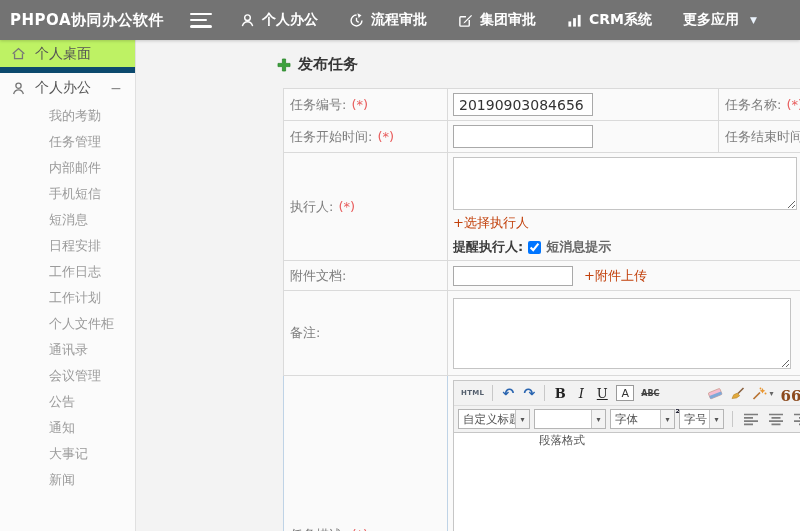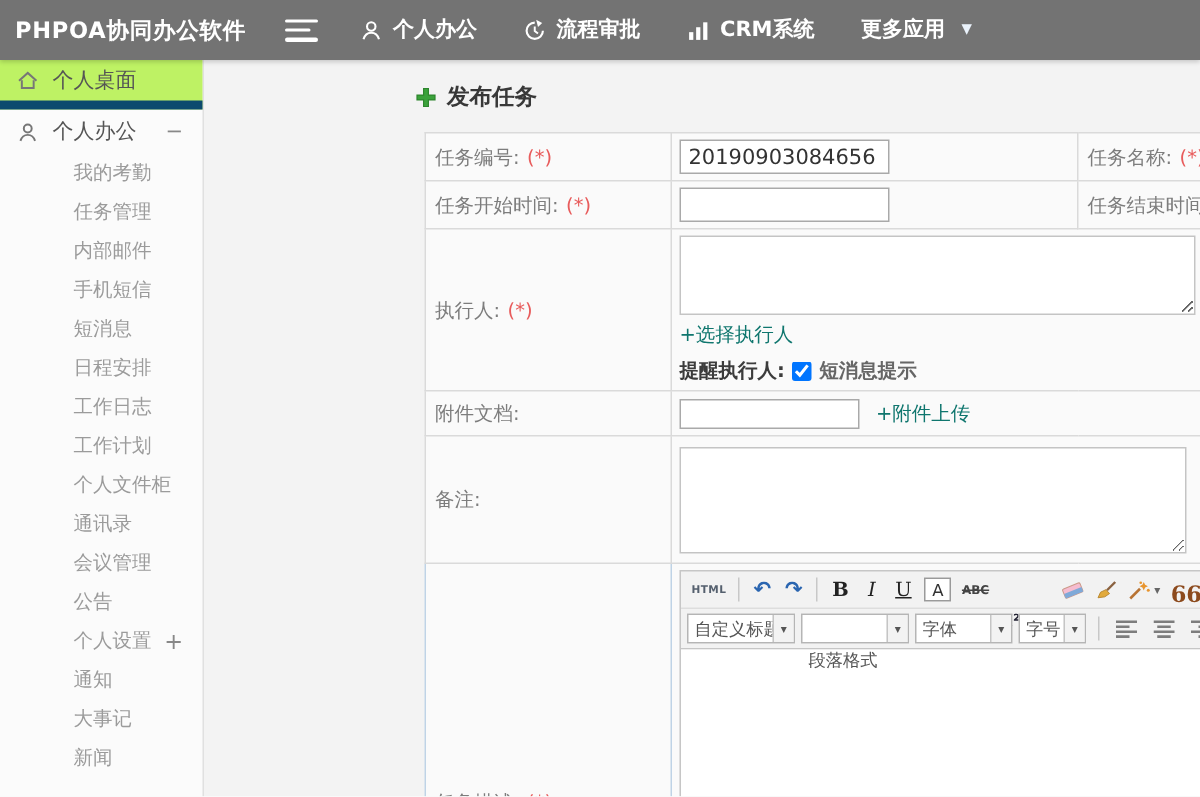--- a/index.html
+++ b/index.html
@@ -37,21 +37,21 @@
   table.form td { border:1px solid #dadada; font-size:13px; }
   td.lbl { color:#7d7d7d; padding-left:6px; }
   .req { color:#e85c5c; margin-left:5px; }
   tr.blue td { border-color:#bfd3e6; }
 
   input.txt { height:23px; width:140px; border:1px solid #a9a9a9; background:#fff; font-size:14px; color:#333; padding:0 5px; font-family:inherit; }
   input.txt.small { height:20px; width:120px; font-size:13px; }
   textarea.ta { display:block; border:1px solid #c4c4c4; background:#fff; resize:both; font-family:inherit; font-size:13px; padding:2px; }
   .ta.exec { width:344px; height:53px; }
   .ta.remark { width:338px; height:71px; }
-  a.blue-link { color:#0f766e; text-decoration:none; font-size:13px; cursor:pointer; }
+  a.blue-link { color:#c2410c; text-decoration:none; font-size:13px; cursor:pointer; }
   .cell-pad { padding:4px 0 4px 5px; }
   .remind { display:flex; align-items:center; gap:5px; margin-top:5px; font-size:13px; }
   .remind b { color:#3c3c3c; }
   .remind .cb-label { color:#666;font-weight:bold; }
   .attach-row { display:flex; align-items:center; gap:11px; }
 
   
   .editor { margin:4px 0 0 5px; width:620px; border:1px solid #c6c6c6; background:#f2f2f2; }
   .tb { display:flex; align-items:center; padding:0 4px; }
   .tb1 { height:25px; border-bottom:1px solid #ddd; gap:1px; }
@@ -96,20 +96,27 @@
           </svg>
         <span>个人办公</span>
       </div>
       <div class="nav-item">
         <svg class="ic" width="15" height="15" viewBox="0 0 16 16">
             <path d="M13.8 8A5.8 5.8 0 1 1 8 2.2" fill="none" stroke="#fff" stroke-width="1.5"></path>
             <path d="M9 0.2l4.3 2.2-3 3z" fill="#fff"></path>
             <path d="M8 5v3.2l2.3 1.8" fill="none" stroke="#fff" stroke-width="1.4"></path>
           </svg>
         <span>流程审批</span>
+      </div>
+      <div class="nav-item">
+        <svg class="ic" width="15" height="15" viewBox="0 0 16 16">
+            <path d="M12 7.5V13a1 1 0 0 1-1 1H3a1 1 0 0 1-1-1V5a1 1 0 0 1 1-1h5.5" fill="none" stroke="#fff" stroke-width="1.5"></path>
+            <path d="M6.5 9.5L14 2l1 1-7.5 7.5-1.8.8z" fill="#fff"></path>
+          </svg>
+        <span>集团审批</span>
       </div>
       <div class="nav-item">
         <svg class="ic" width="15" height="15" viewBox="0 0 16 16">
             <rect x="1.5" y="9" width="3" height="5.5" fill="#fff"></rect>
             <rect x="6.5" y="5.5" width="3" height="9" fill="#fff"></rect>
             <rect x="11.5" y="2" width="3" height="12.5" fill="#fff"></rect>
           </svg>
         <span>CRM系统</span>
       </div>
       <div class="nav-item">
@@ -141,21 +148,20 @@
       <li><span>内部邮件</span></li>
       <li><span>手机短信</span></li>
       <li><span>短消息</span></li>
       <li><span>日程安排</span></li>
       <li><span>工作日志</span></li>
       <li><span>工作计划</span></li>
       <li><span>个人文件柜</span></li>
       <li><span>通讯录</span></li>
       <li><span>会议管理</span></li>
       <li><span>公告</span></li>
-      <li><span>个人设置</span><span class="side-toggle">+</span></li>
       <li><span>通知</span></li>
       <li><span>大事记</span></li>
       <li><span>新闻</span></li>
     </ul>
   </aside>
 
   <main class="main">
     <div class="page-title">
       <svg class="ic" width="14" height="14" viewBox="0 0 14 14">
           <path d="M5.4 1h3.2v4.4H13v3.2H8.6V13H5.4V8.6H1V5.4h4.4z" fill="#3ba23b" stroke="#2e862e" stroke-width="0.8"></path>

